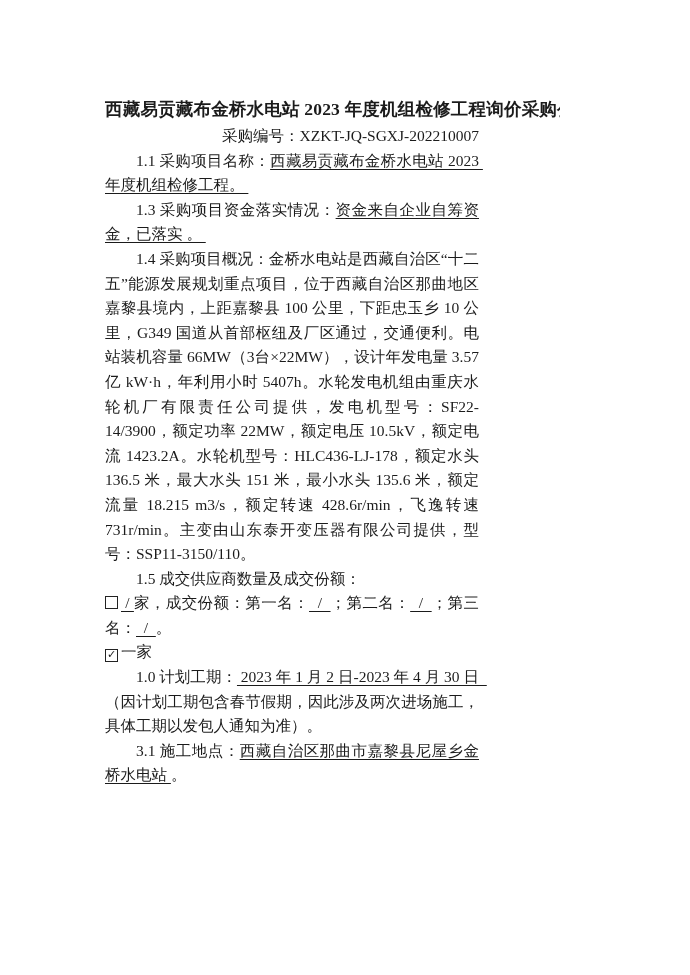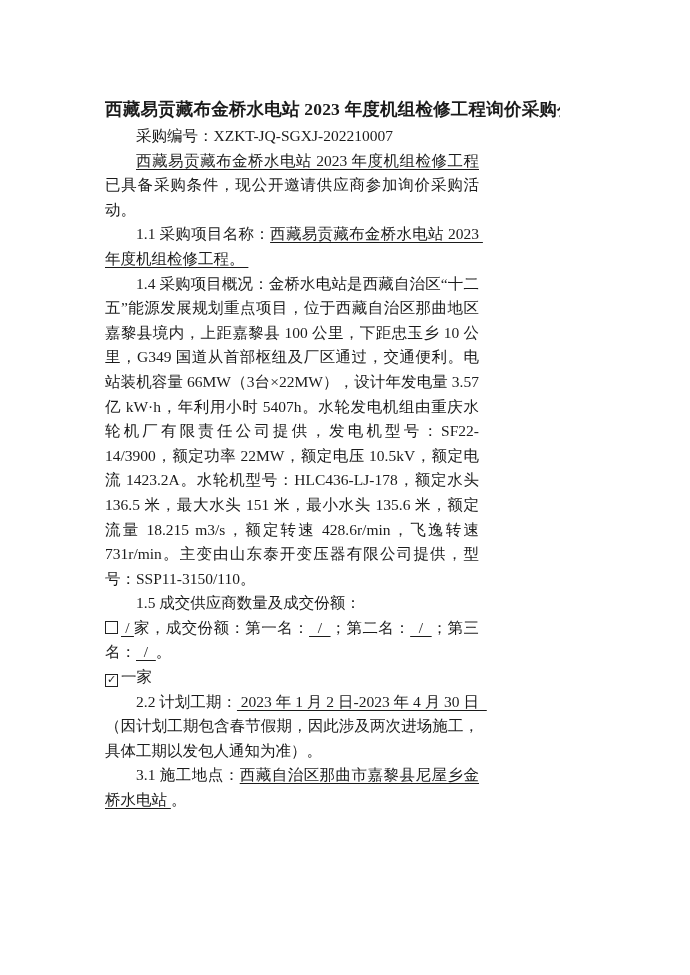--- a/index.html
+++ b/index.html
@@ -25,21 +25,21 @@
     font-size: 17.5px;
     font-weight: bold;
     text-align: center;
     text-indent: 0;
     line-height: 30px;
     white-space: nowrap;
     letter-spacing: 0.2px;
     margin: 0;
   }
   .doc-number {
-    text-align: left;
+    text-align: right;
     text-indent: 0;
     margin: 0;
   }
   p.para {
     margin: 0;
     text-indent: 2em;
   }
   p.noindent {
     text-indent: 0;
   }
@@ -73,35 +73,35 @@
 </style>
 </head>
 <body>
 
 <div class="page">
 
   <h1 class="doc-title">西藏易贡藏布金桥水电站 2023 年度机组检修工程询价采购公告</h1>
 
   <p class="para doc-number">采购编号：XZKT-JQ-SGXJ-202210007</p>
 
-  <p class="para"><span class="u">西藏易贡藏布金桥水电站 2023 年度机组检修工程</span><span class="run">已具备采购条件，现公开邀请供应商参加询价采购活动。</span></p>
 
 
   <p class="para"><span class="run">1.1 采购项目名称：</span><span class="u">西藏易贡藏布金桥水电站 2023 年度机组检修工程。 </span></p>
 
 
+  <p class="para"><span class="run">1.3 采购项目资金落实情况：</span><span class="u">资金来自企业自筹资金，已落实 。 </span></p>
 
   <p class="para"><span class="run">1.4 采购项目概况：</span><span class="run">金桥水电站是西藏自治区“十二五”能源发展规划重点项目，位于西藏自治区那曲地区嘉黎县境内，上距嘉黎县 100 公里，下距忠玉乡 10 公里，G349 国道从首部枢纽及厂区通过，交通便利。电站装机容量 66MW（3台×22MW），设计年发电量 3.57 亿 kW·h，年利用小时 5407h。水轮发电机组由重庆水轮机厂有限责任公司提供，发电机型号：SF22-14/3900，额定功率 22MW，额定电压 10.5kV，额定电流 1423.2A。水轮机型号：HLC436-LJ-178，额定水头 136.5 米，最大水头 151 米，最小水头 135.6 米，额定流量 18.215 m3/s，额定转速 428.6r/min，飞逸转速 731r/min。主变由山东泰开变压器有限公司提供，型号：SSP11-3150/110。</span></p>
 
   <p class="para"><span class="run">1.5 成交供应商数量及成交份额：</span></p>
 
   <p class="para noindent"><span class="cb"></span><span class="u"> / </span><span class="run">家，成交份额：第一名：</span><span class="u">  /  </span><span class="run">；第二名：</span><span class="u">  /  </span><span class="run">；第三名：</span><span class="u">  /  </span><span class="run">。</span></p>
 
   <p class="para noindent"><span class="cb"><span>✓</span></span><span class="run">一家</span></p>
 
 
 
-  <p class="para"><span class="run">2.2 计划工期：</span><span class="u"> 2023 年 1 月 2 日-2023 年 4 月 30 日  </span><span class="run"> （因计划工期包含春节假期，因此涉及两次进场施工，具体工期以发包人通知为准）。</span></p>
+  <p class="para"><span class="run">1.0 计划工期：</span><span class="u"> 2023 年 1 月 2 日-2023 年 4 月 30 日  </span><span class="run"> （因计划工期包含春节假期，因此涉及两次进场施工，具体工期以发包人通知为准）。</span></p>
 
   <p class="para"><span class="run">3.1 施工地点：</span><span class="u">西藏自治区那曲市嘉黎县尼屋乡金桥水电站 </span><span class="run">。</span></p>
 
 
 </div>
 
 </body></html>

